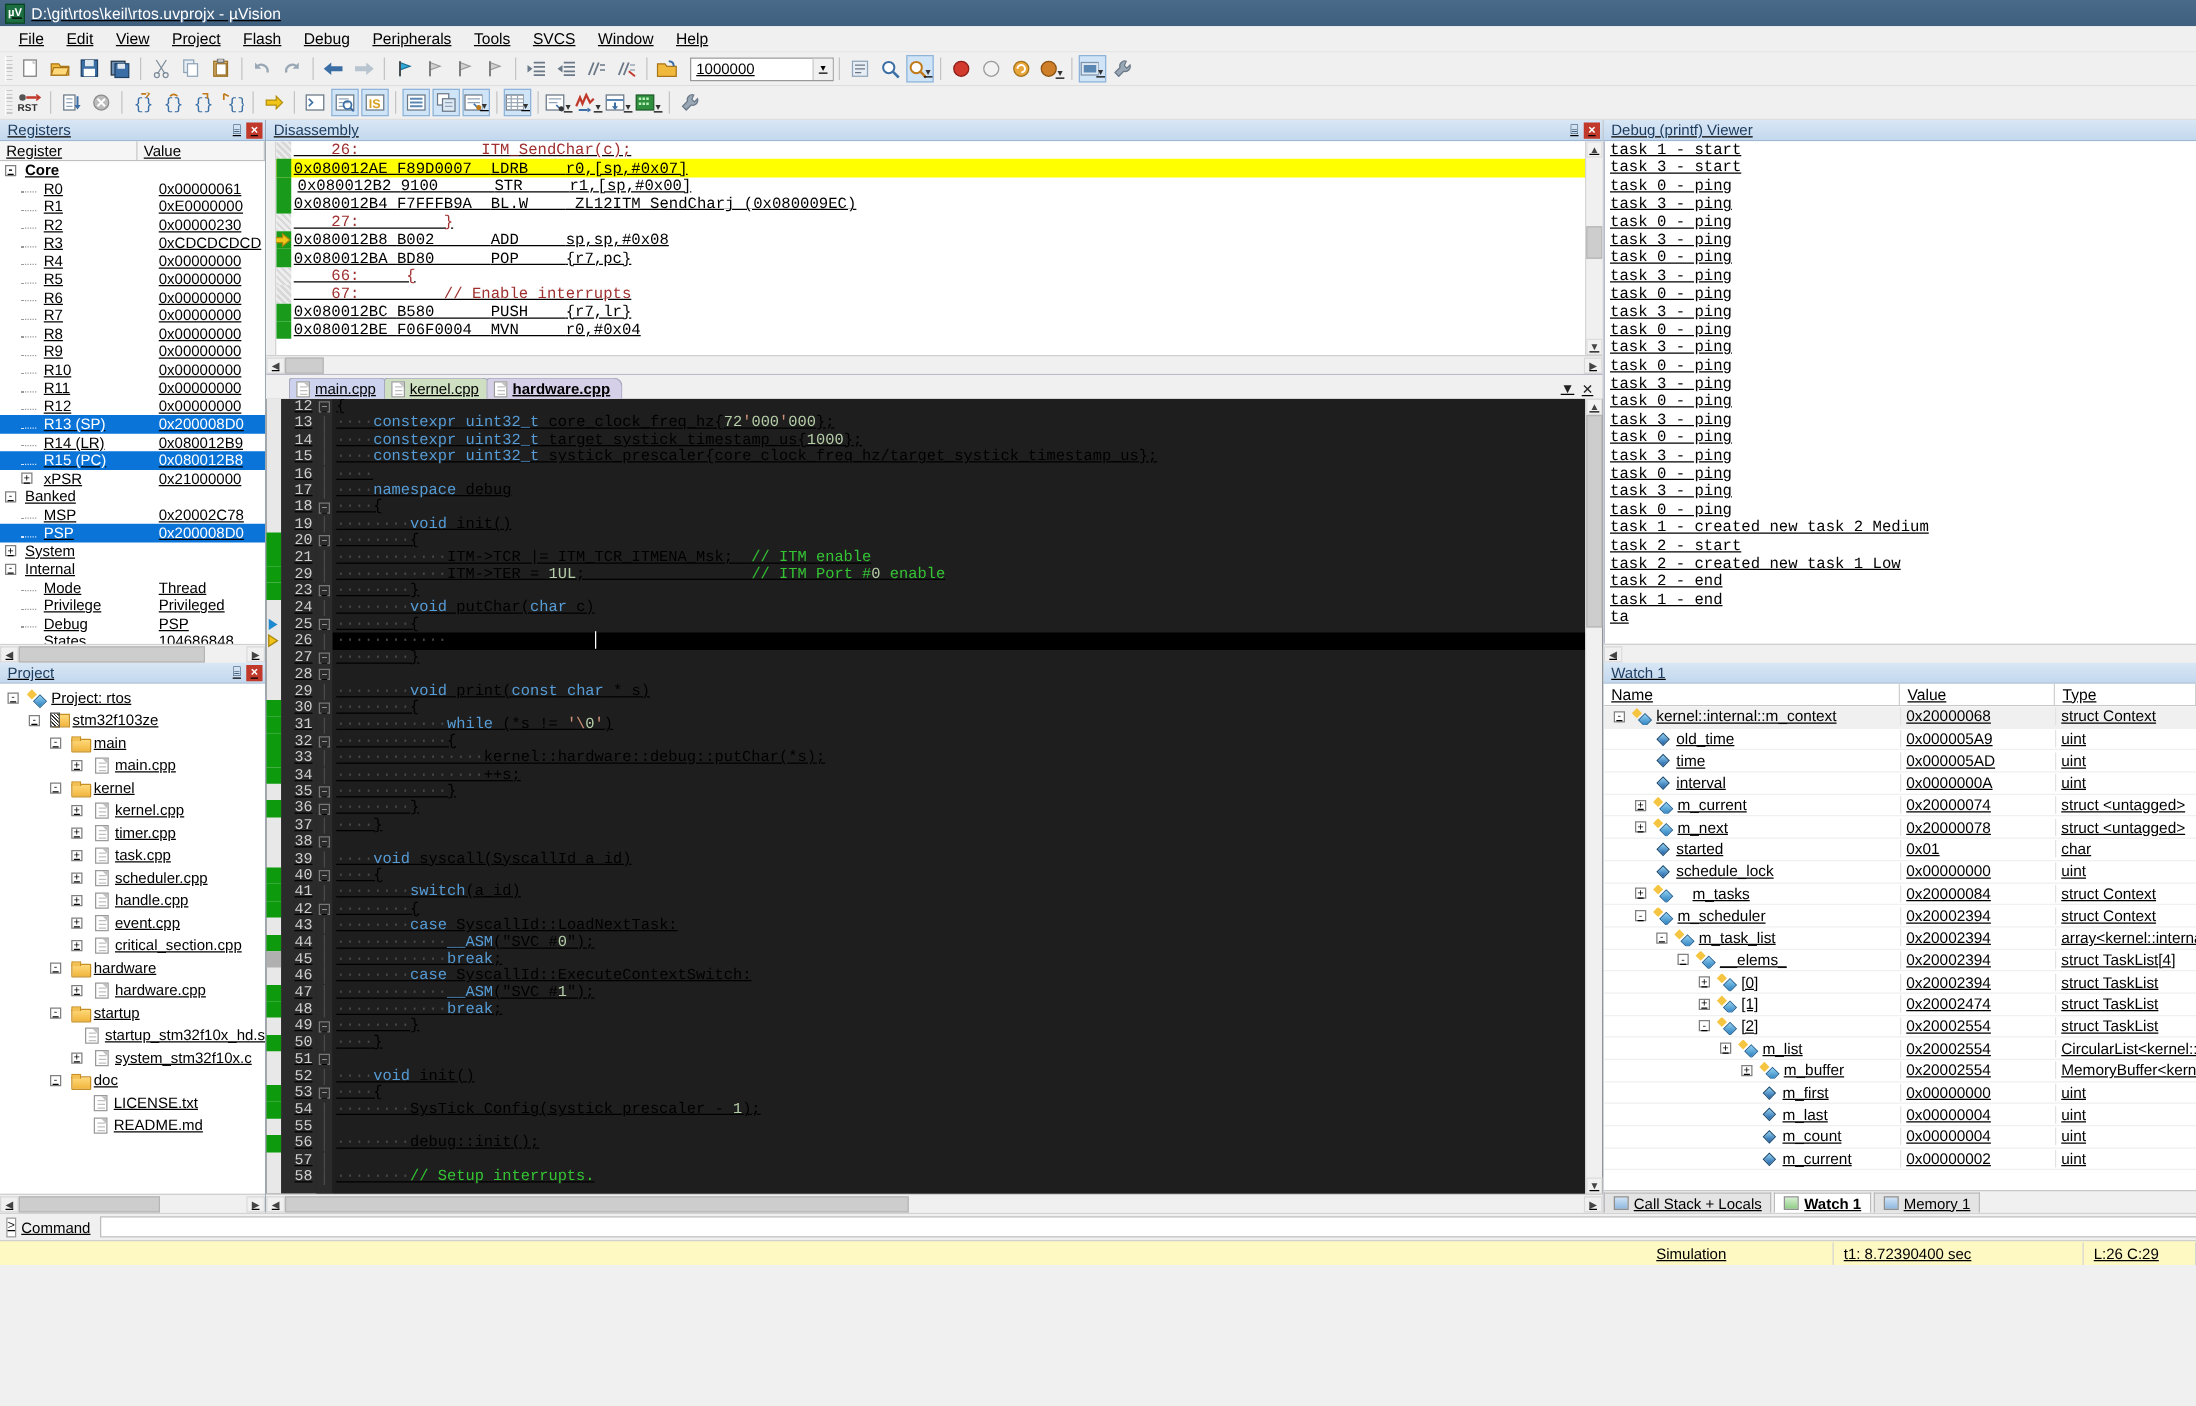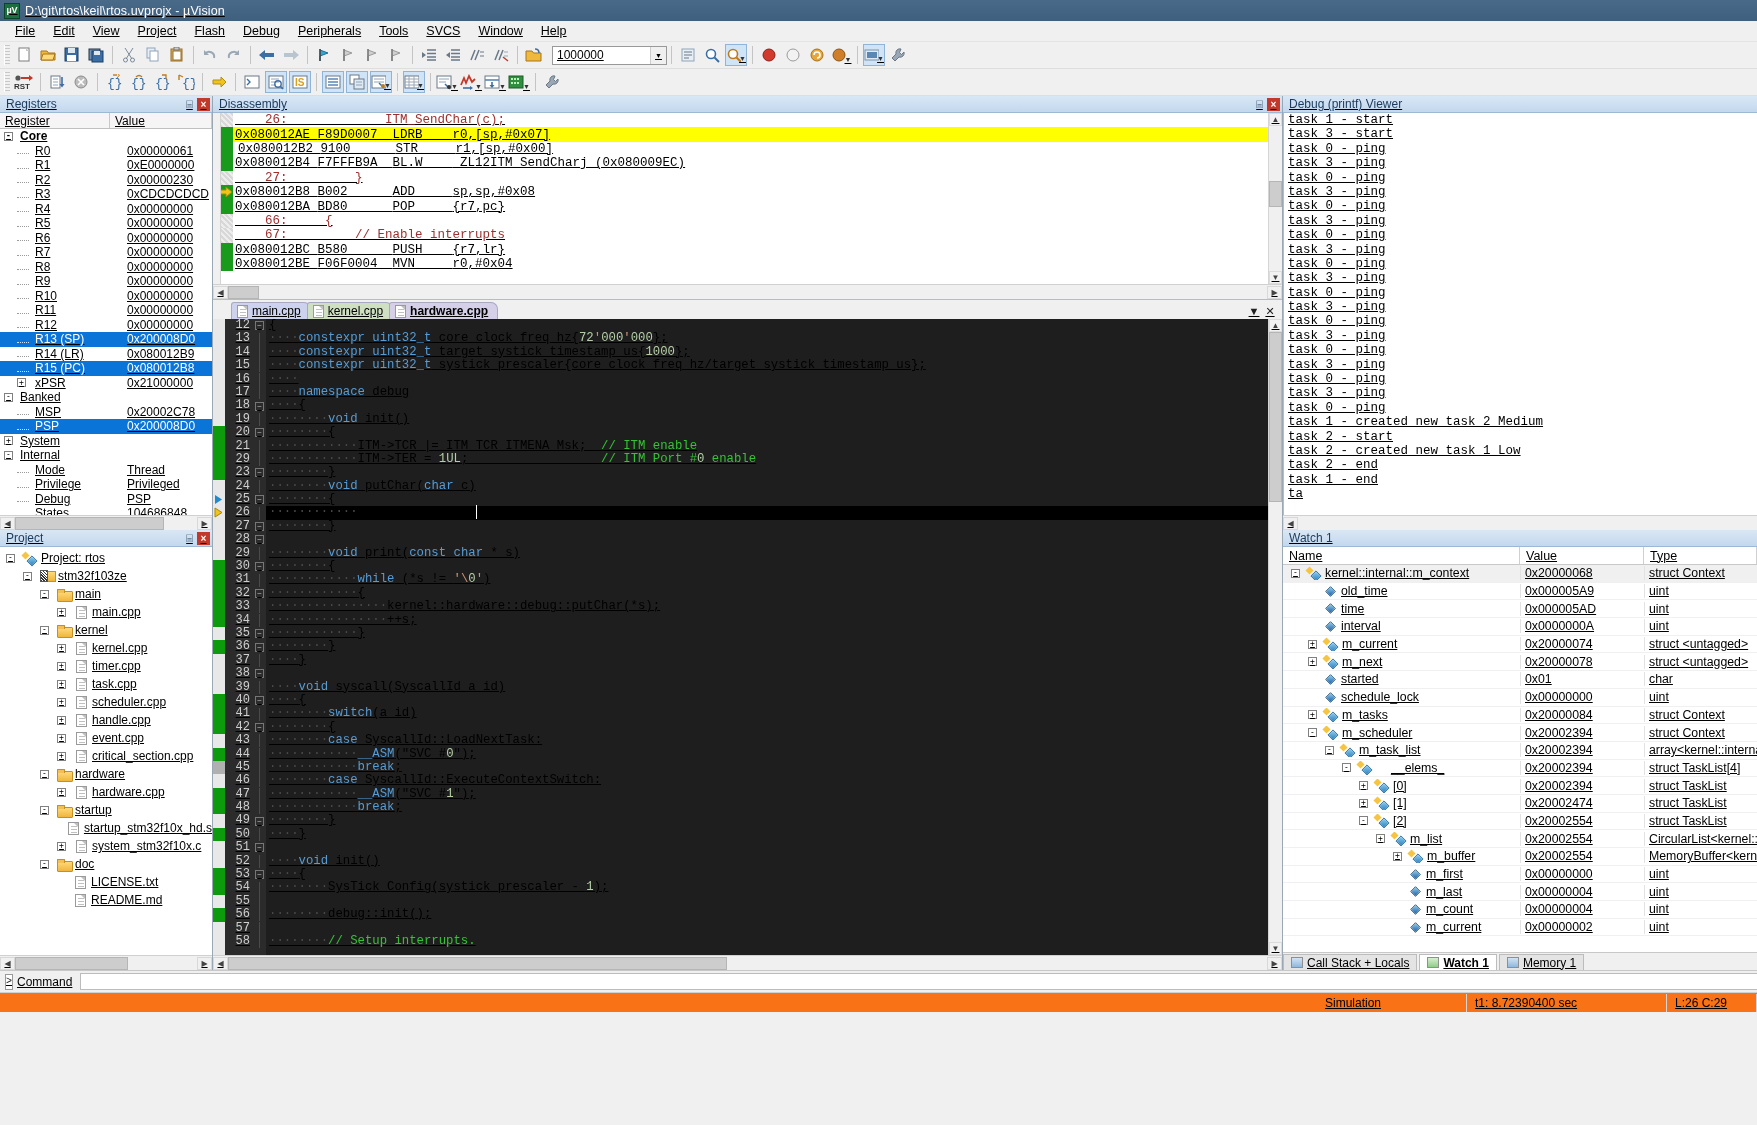--- a/index.html
+++ b/index.html
@@ -244,21 +244,21 @@
             border-top:1px solid #c8c8c8; padding-left: 2px; }
   #cmdbar .grip { width:6px;height:16px;margin-right:3px;
      background:repeating-linear-gradient(to bottom,#c8c8c8 0 1px,transparent 1px 3px);}
   #cmdbar .cmdico{width:16px;height:16px;border:1px solid #9a9a9a;background:#fff;
      display:flex;align-items:center;justify-content:center;font-family:"Liberation Mono",monospace;
      font-size:10px;color:#222;margin-right:4px;}
   #cmdbar .lbl{font-size:12px;color:#000;margin-right:8px;}
   #cmdbar .cmdinput{flex:0 0 1680px;height:17px;background:#fff;border:1px solid #bcbcbc;}
 
   
-  #statusbar { height:20px; background:#f97316; display:flex; align-items:center;
+  #statusbar { height:20px; background:#fef9c3; display:flex; align-items:center;
                border-top:1px solid #d0d0d0; font-size:12px; color:#000; }
   #statusbar .cell{padding:0 8px;height:18px;display:flex;align-items:center;}
   #statusbar .sim{width:150px; border-right:1px solid #d3d3d3;}
   #statusbar .t1{width:200px;border-right:1px solid #d3d3d3;}
   #statusbar .lc{width:90px;border-right:1px solid #d3d3d3;}
   #statusbar .grow{flex:1;}
 
   svg{display:block;}
 </style>
 </head>
@@ -1629,21 +1629,21 @@
               <span class="wtype">uint</span>
             </div>
             <div class="wrow">
               <span class="wname">
                 <span style="display:inline-block;width:25px"></span>
                 <span class="tgl">+</span>
                 <span style="display:inline-block;width:3px"></span>
                 <span class="ico">
                   <span class="dmd"></span>
                 </span>
-                <span style="margin-left:3px">m_tasks</span>
+                <span style="margin-left:15px">m_tasks</span>
               </span>
               <span class="wval">0x20000084</span>
               <span class="wtype">struct Context</span>
             </div>
             <div class="wrow">
               <span class="wname">
                 <span style="display:inline-block;width:25px"></span>
                 <span class="tgl">-</span>
                 <span style="display:inline-block;width:3px"></span>
                 <span class="ico">
@@ -1668,21 +1668,21 @@
               <span class="wtype">array&lt;kernel::internal::...</span>
             </div>
             <div class="wrow">
               <span class="wname">
                 <span style="display:inline-block;width:59px"></span>
                 <span class="tgl">-</span>
                 <span style="display:inline-block;width:3px"></span>
                 <span class="ico">
                   <span class="dmd"></span>
                 </span>
-                <span style="margin-left:18px">__elems_</span>
+                <span style="margin-left:3px">__elems_</span>
               </span>
               <span class="wval">0x20002394</span>
               <span class="wtype">struct TaskList[4]</span>
             </div>
             <div class="wrow">
               <span class="wname">
                 <span style="display:inline-block;width:76px"></span>
                 <span class="tgl">+</span>
                 <span style="display:inline-block;width:3px"></span>
                 <span class="ico">

